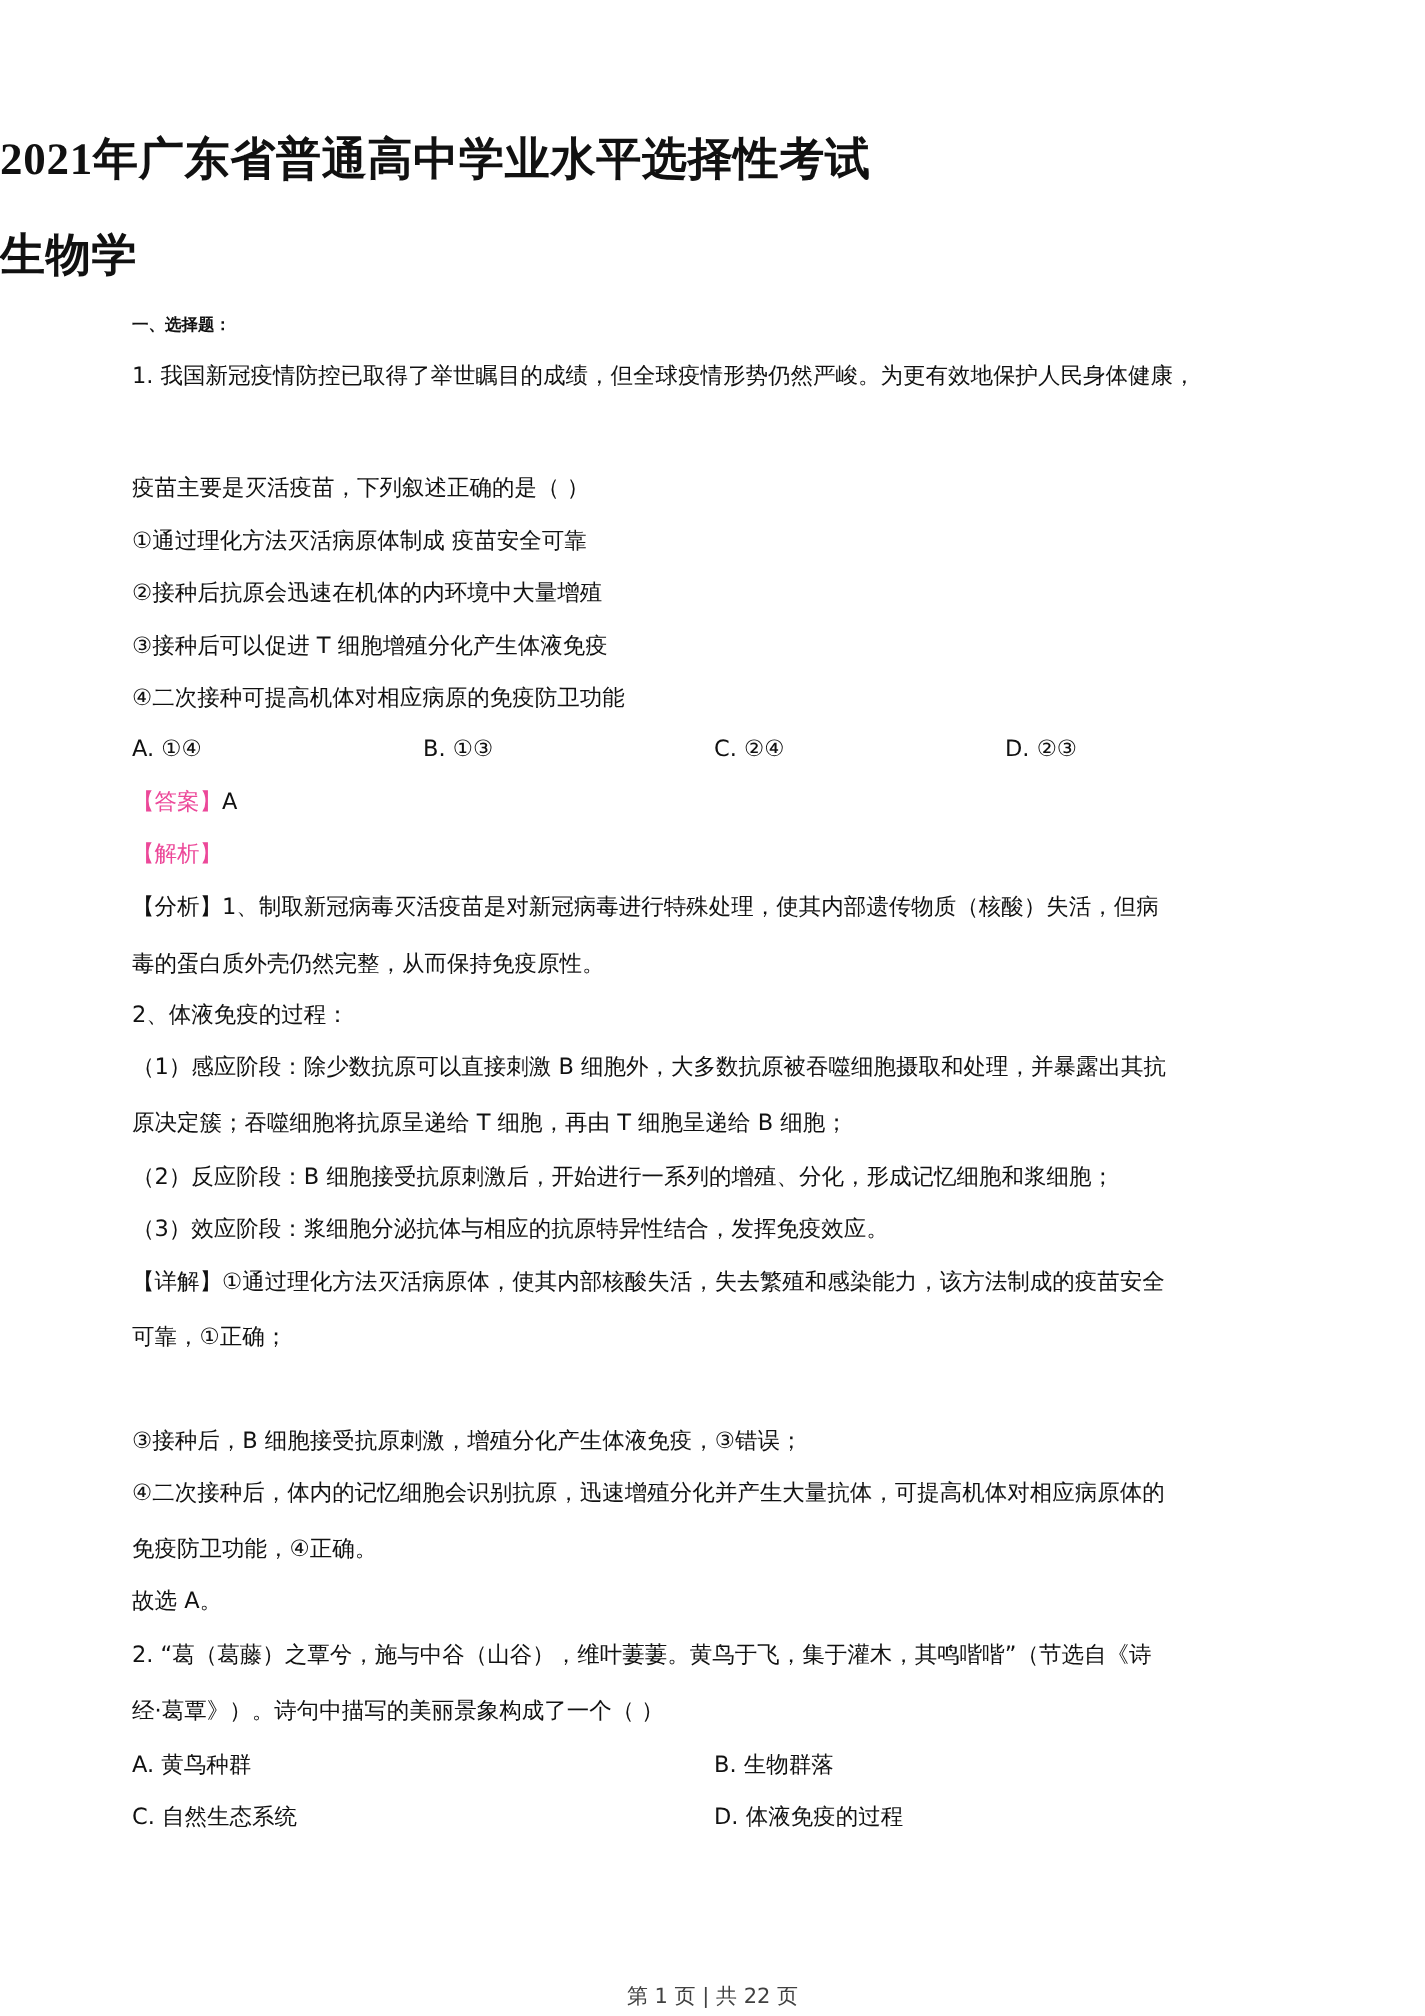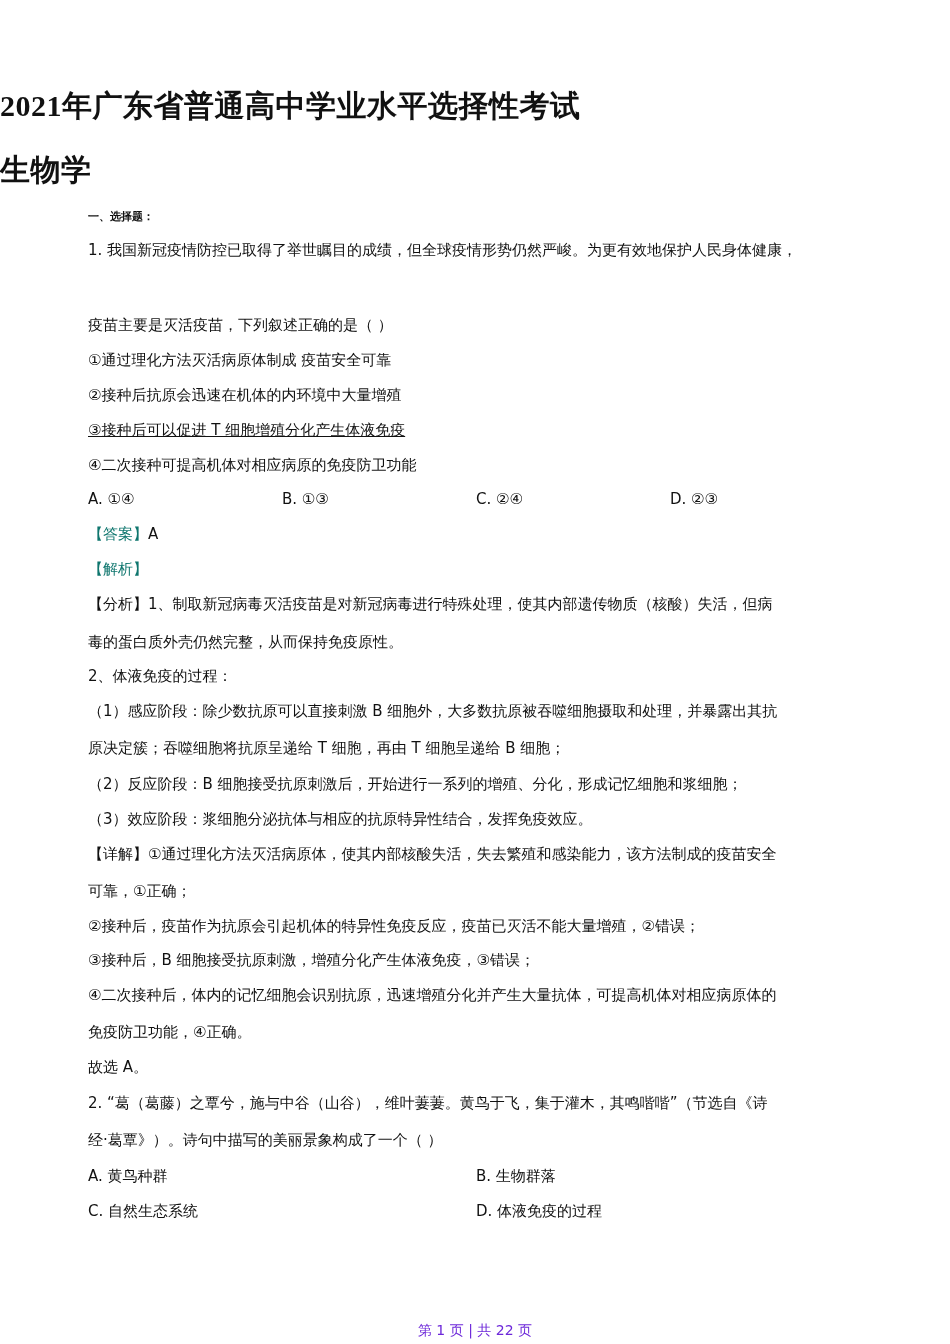--- a/index.html
+++ b/index.html
@@ -34,52 +34,52 @@
       left: 88px;
       font-size: 15px;
       white-space: nowrap;
       line-height: 20px;
     }
     .section-head {
       font-family: "DejaVu Serif", "Liberation Serif", serif;
       font-weight: bold;
       font-size: 11px;
     }
-    .blue { color: #0f766e; }
+    .blue { color: #ec4899; }
     .opt {
       position: absolute;
       font-size: 15px;
       white-space: nowrap;
       line-height: 20px;
     }
     .footer {
       position: absolute;
       left: 0; width: 950px;
       top: 1322px;
       text-align: center;
       font-size: 14px;
-      color: #6d28d9;
+      color: #404040;
     }
   </style>
 </head>
 <body>
 
 <div class="page">
 
   <div class="title" style="top:86px;">2021年广东省普通高中学业水平选择性考试</div>
   <div class="title" style="top:150px;">生物学</div>
 
   <div class="line section-head" style="top:207px;">一、选择题：</div>
 
   <div class="line" style="top:240px;">1. 我国新冠疫情防控已取得了举世瞩目的成绩，但全球疫情形势仍然严峻。为更有效地保护人民身体健康，</div>
   <div class="line" style="top:315px;">疫苗主要是灭活疫苗，下列叙述正确的是（    ）</div>
 
   <div class="line" style="top:350px;">①通过理化方法灭活病原体制成    疫苗安全可靠</div>
   <div class="line" style="top:385px;">②接种后抗原会迅速在机体的内环境中大量增殖</div>
-  <div class="line" style="top:420px;text-decoration:underline;">③接种后可以促进 T 细胞增殖分化产生体液免疫</div>
+  <div class="line" style="top:420px;">③接种后可以促进 T 细胞增殖分化产生体液免疫</div>
   <div class="line" style="top:455px;">④二次接种可提高机体对相应病原的免疫防卫功能</div>
 
   <div class="opt" style="left:88px; top:489px;">A. ①④</div>
   <div class="opt" style="left:282px; top:489px;">B. ①③</div>
   <div class="opt" style="left:476px; top:489px;">C. ②④</div>
   <div class="opt" style="left:670px; top:489px;">D. ②③</div>
 
   <div class="line" style="top:524px;">
     <span class="blue">【答案】</span><span>A</span>
   </div>
@@ -87,21 +87,20 @@
 
   <div class="line" style="top:594px;">【分析】1、制取新冠病毒灭活疫苗是对新冠病毒进行特殊处理，使其内部遗传物质（核酸）失活，但病</div>
   <div class="line" style="top:632px;">毒的蛋白质外壳仍然完整，从而保持免疫原性。</div>
   <div class="line" style="top:666px;">2、体液免疫的过程：</div>
   <div class="line" style="top:701px;">（1）感应阶段：除少数抗原可以直接刺激 B 细胞外，大多数抗原被吞噬细胞摄取和处理，并暴露出其抗</div>
   <div class="line" style="top:738px;">原决定簇；吞噬细胞将抗原呈递给 T 细胞，再由 T 细胞呈递给 B 细胞；</div>
   <div class="line" style="top:774px;">（2）反应阶段：B 细胞接受抗原刺激后，开始进行一系列的增殖、分化，形成记忆细胞和浆细胞；</div>
   <div class="line" style="top:809px;">（3）效应阶段：浆细胞分泌抗体与相应的抗原特异性结合，发挥免疫效应。</div>
   <div class="line" style="top:844px;">【详解】①通过理化方法灭活病原体，使其内部核酸失活，失去繁殖和感染能力，该方法制成的疫苗安全</div>
   <div class="line" style="top:881px;">可靠，①正确；</div>
-  <div class="line" style="top:916px;">②接种后，疫苗作为抗原会引起机体的特异性免疫反应，疫苗已灭活不能大量增殖，②错误；</div>
   <div class="line" style="top:985px;">④二次接种后，体内的记忆细胞会识别抗原，迅速增殖分化并产生大量抗体，可提高机体对相应病原体的</div>
   <div class="line" style="top:950px;">③接种后，B 细胞接受抗原刺激，增殖分化产生体液免疫，③错误；</div>
   <div class="line" style="top:1022px;">免疫防卫功能，④正确。</div>
   <div class="line" style="top:1057px;">故选 A。</div>
 
   <div class="line" style="top:1093px;">2. “葛（葛藤）之覃兮，施与中谷（山谷），维叶萋萋。黄鸟于飞，集于灌木，其鸣喈喈”（节选自《诗</div>
   <div class="line" style="top:1130px;">经·葛覃》）。诗句中描写的美丽景象构成了一个（    ）</div>
 
   <div class="opt" style="left:88px; top:1166px;">A. 黄鸟种群</div>
   <div class="opt" style="left:476px; top:1166px;">B. 生物群落</div>

